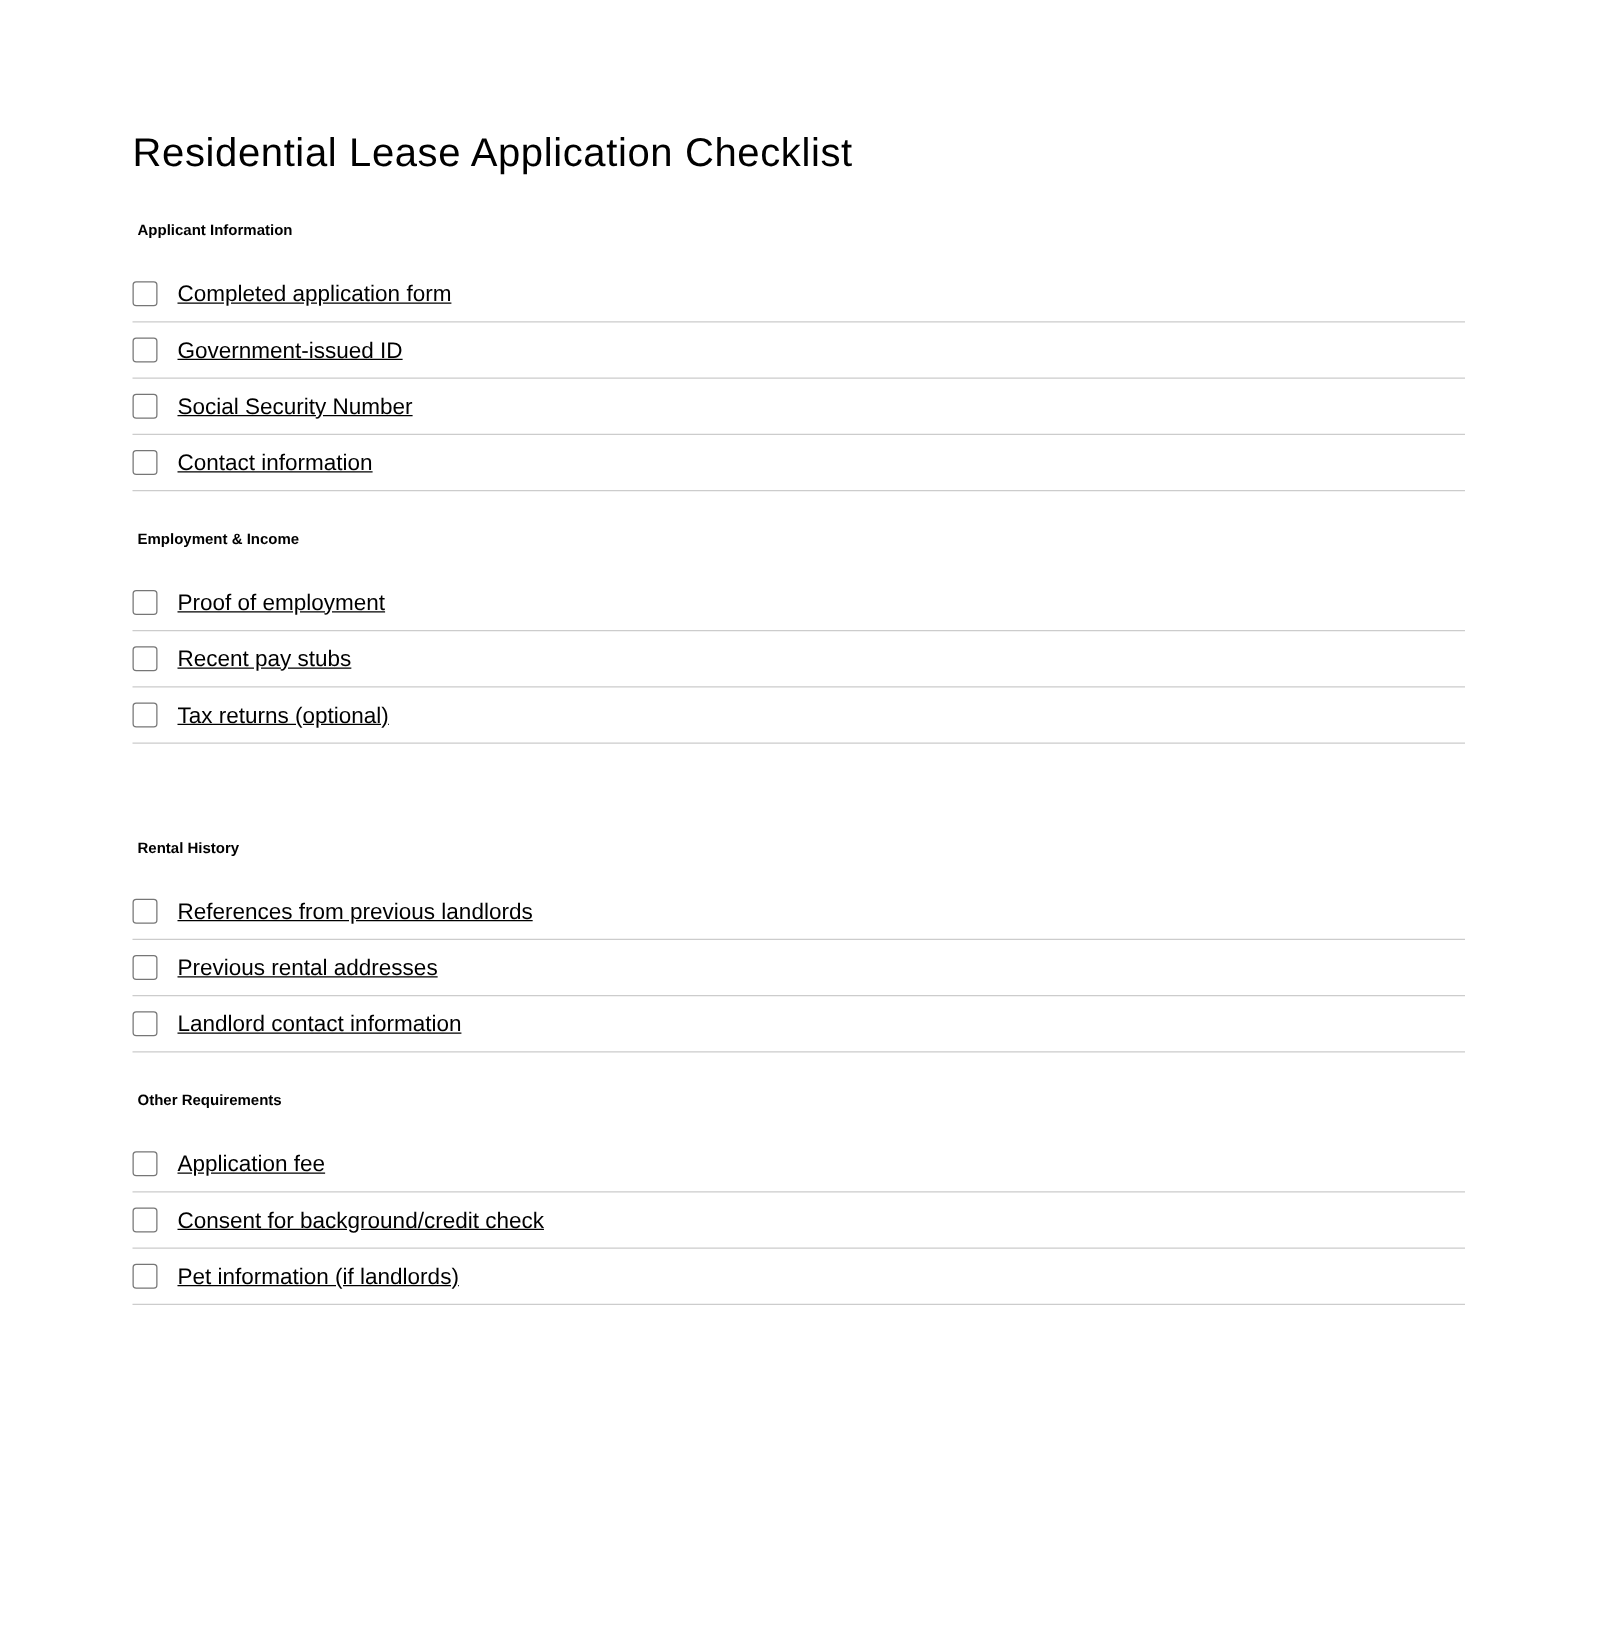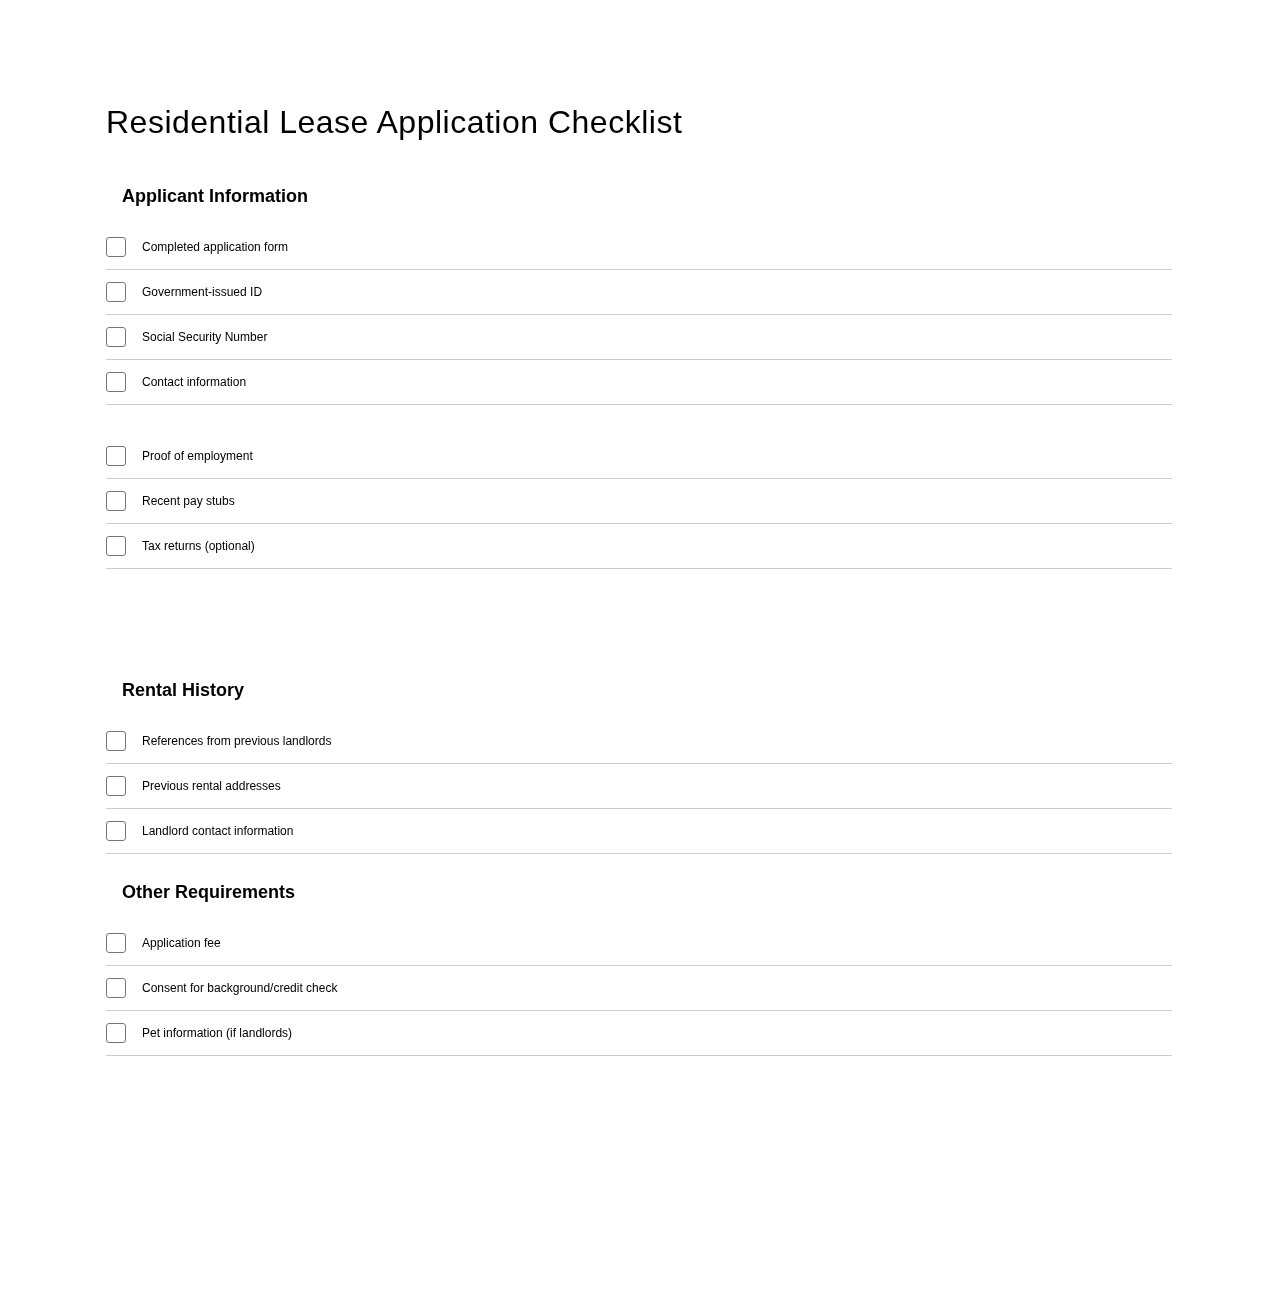--- a/index.html
+++ b/index.html
@@ -1,24 +1,24 @@
 <!DOCTYPE html>
 <html><head>
 <meta charset="utf-8">
 <style>
   html, body { margin: 0; padding: 0; background: #ffffff; }
   body { width: 1278px; height: 1300px; font-family: "Liberation Sans", sans-serif; color: #000; }
   .container { position: absolute; left: 106px; top: 0; width: 1066px; }
   h1 { font-weight: normal; font-size: 32px; margin: 0; position: absolute; top: 104px; left: 0; letter-spacing: 0.5px; white-space: nowrap; text-align: center; }
   .section { position: absolute; left: 0; width: 1066px; }
-  .section h2 { font-size: 18px; font-weight: bold; margin: 16px; height: 22px; line-height: 22px; }
+  .section h2 { font-size: 12px; font-weight: bold; margin: 4px; height: 22px; line-height: 22px; }
   .items { margin-top: 18px; }
   .item { height: 44px; border-bottom: 1px solid #cccccc; display: flex; align-items: center; }
   .cb { width: 18px; height: 18px; border: 1px solid #767676; border-radius: 3px; box-sizing: border-box; width: 20px; height: 20px; margin-right: 16px; flex: none; background: #fff; }
-  .label { font-size: 12px; }
+  .label { font-size: 18px; text-decoration: underline; }
 </style>
 </head>
 <body>
 
 <div class="container">
   <h1>Residential Lease Application Checklist</h1>
 
   <div class="section" style="top:169px">
     <h2>Applicant Information</h2>
     <div class="items">
@@ -35,20 +35,21 @@
           <span class="label">Social Security Number</span>
         </div>
       <div class="item">
           <span class="cb"></span>
           <span class="label">Contact information</span>
         </div>
     </div>
   </div>
 
   <div class="section" style="top:416px">
+    <h2>Employment &amp; Income</h2>
     <div class="items">
       <div class="item">
           <span class="cb"></span>
           <span class="label">Proof of employment</span>
         </div>
       <div class="item">
           <span class="cb"></span>
           <span class="label">Recent pay stubs</span>
         </div>
       <div class="item">

